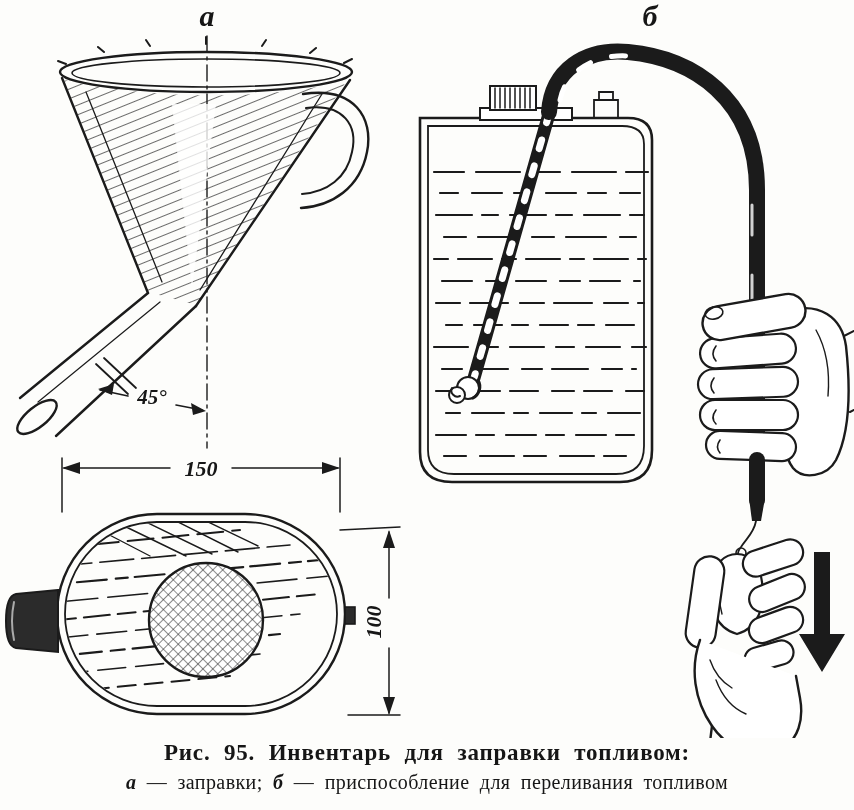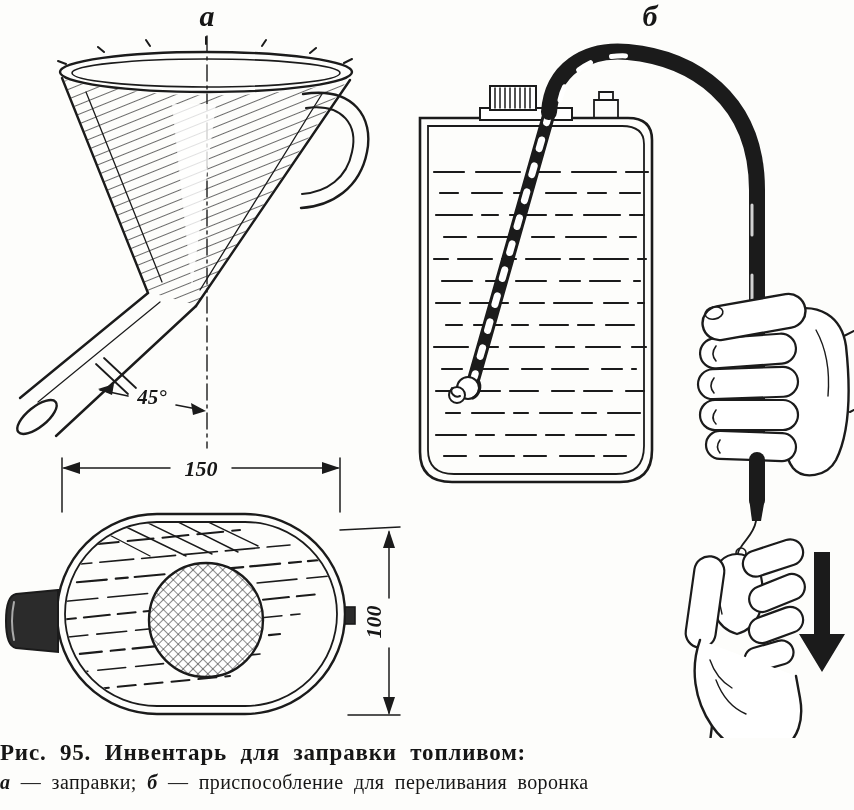--- a/index.html
+++ b/index.html
@@ -1,20 +1,20 @@
 <!DOCTYPE html>
 <html><head>
 <meta charset="utf-8">
 <style>
   html,body{margin:0;padding:0;background:#fdfdfb;width:854px;height:810px;overflow:hidden;}
   .page{position:relative;width:854px;height:810px;font-family:"Liberation Serif","DejaVu Serif",serif;color:#161616;}
   svg{display:block;}
   .fig-label{font-family:"Liberation Serif","DejaVu Serif",serif;font-style:italic;font-weight:bold;}
   .dim-label{font-family:"Liberation Serif","DejaVu Serif",serif;font-style:italic;font-weight:bold;}
-  .caption{position:absolute;left:0;top:736px;width:854px;}
+  .caption{position:absolute;left:0;top:736px;width:854px;text-align:center;}
   .cap1{font-size:23px;font-weight:bold;letter-spacing:.8px;word-spacing:7px;margin-top:4px;}
   .cap2{font-size:20px;letter-spacing:.4px;word-spacing:5px;margin-top:5px;}
   .cap2 i{font-style:italic;font-weight:bold;}
 </style>
 </head>
 <body>
 
 <div class="page">
 
 <svg width="854" height="738" viewBox="0 0 854 738">
@@ -181,16 +181,16 @@
       <path stroke-width="2.4" d="M 712 726 C 708 756 706 786 708 810 M 782 748 C 788 768 792 790 792 810"></path>
       <path stroke-width="1.4" d="M 716 680 C 722 696 732 708 746 714 M 710 660 C 714 672 722 682 732 688"></path>
     </g>
 
     <polygon fill="#1b1b1b" stroke="none" points="814,552 830,552 830,634 845,634 822,672 799,634 814,634"></polygon>
   </g>
 </svg>
 
 <figcaption class="caption">
   <div class="cap1">Рис. 95. Инвентарь для заправки топливом:</div>
-  <div class="cap2"><i>а</i><span> — заправки; </span><i>б</i><span> — приспособление для переливания воронка</span></div>
+  <div class="cap2"><i>а</i><span> — заправки; </span><i>б</i><span> — приспособление для переливания топливом</span></div>
 </figcaption>
 
 </div>
 
 </body></html>

